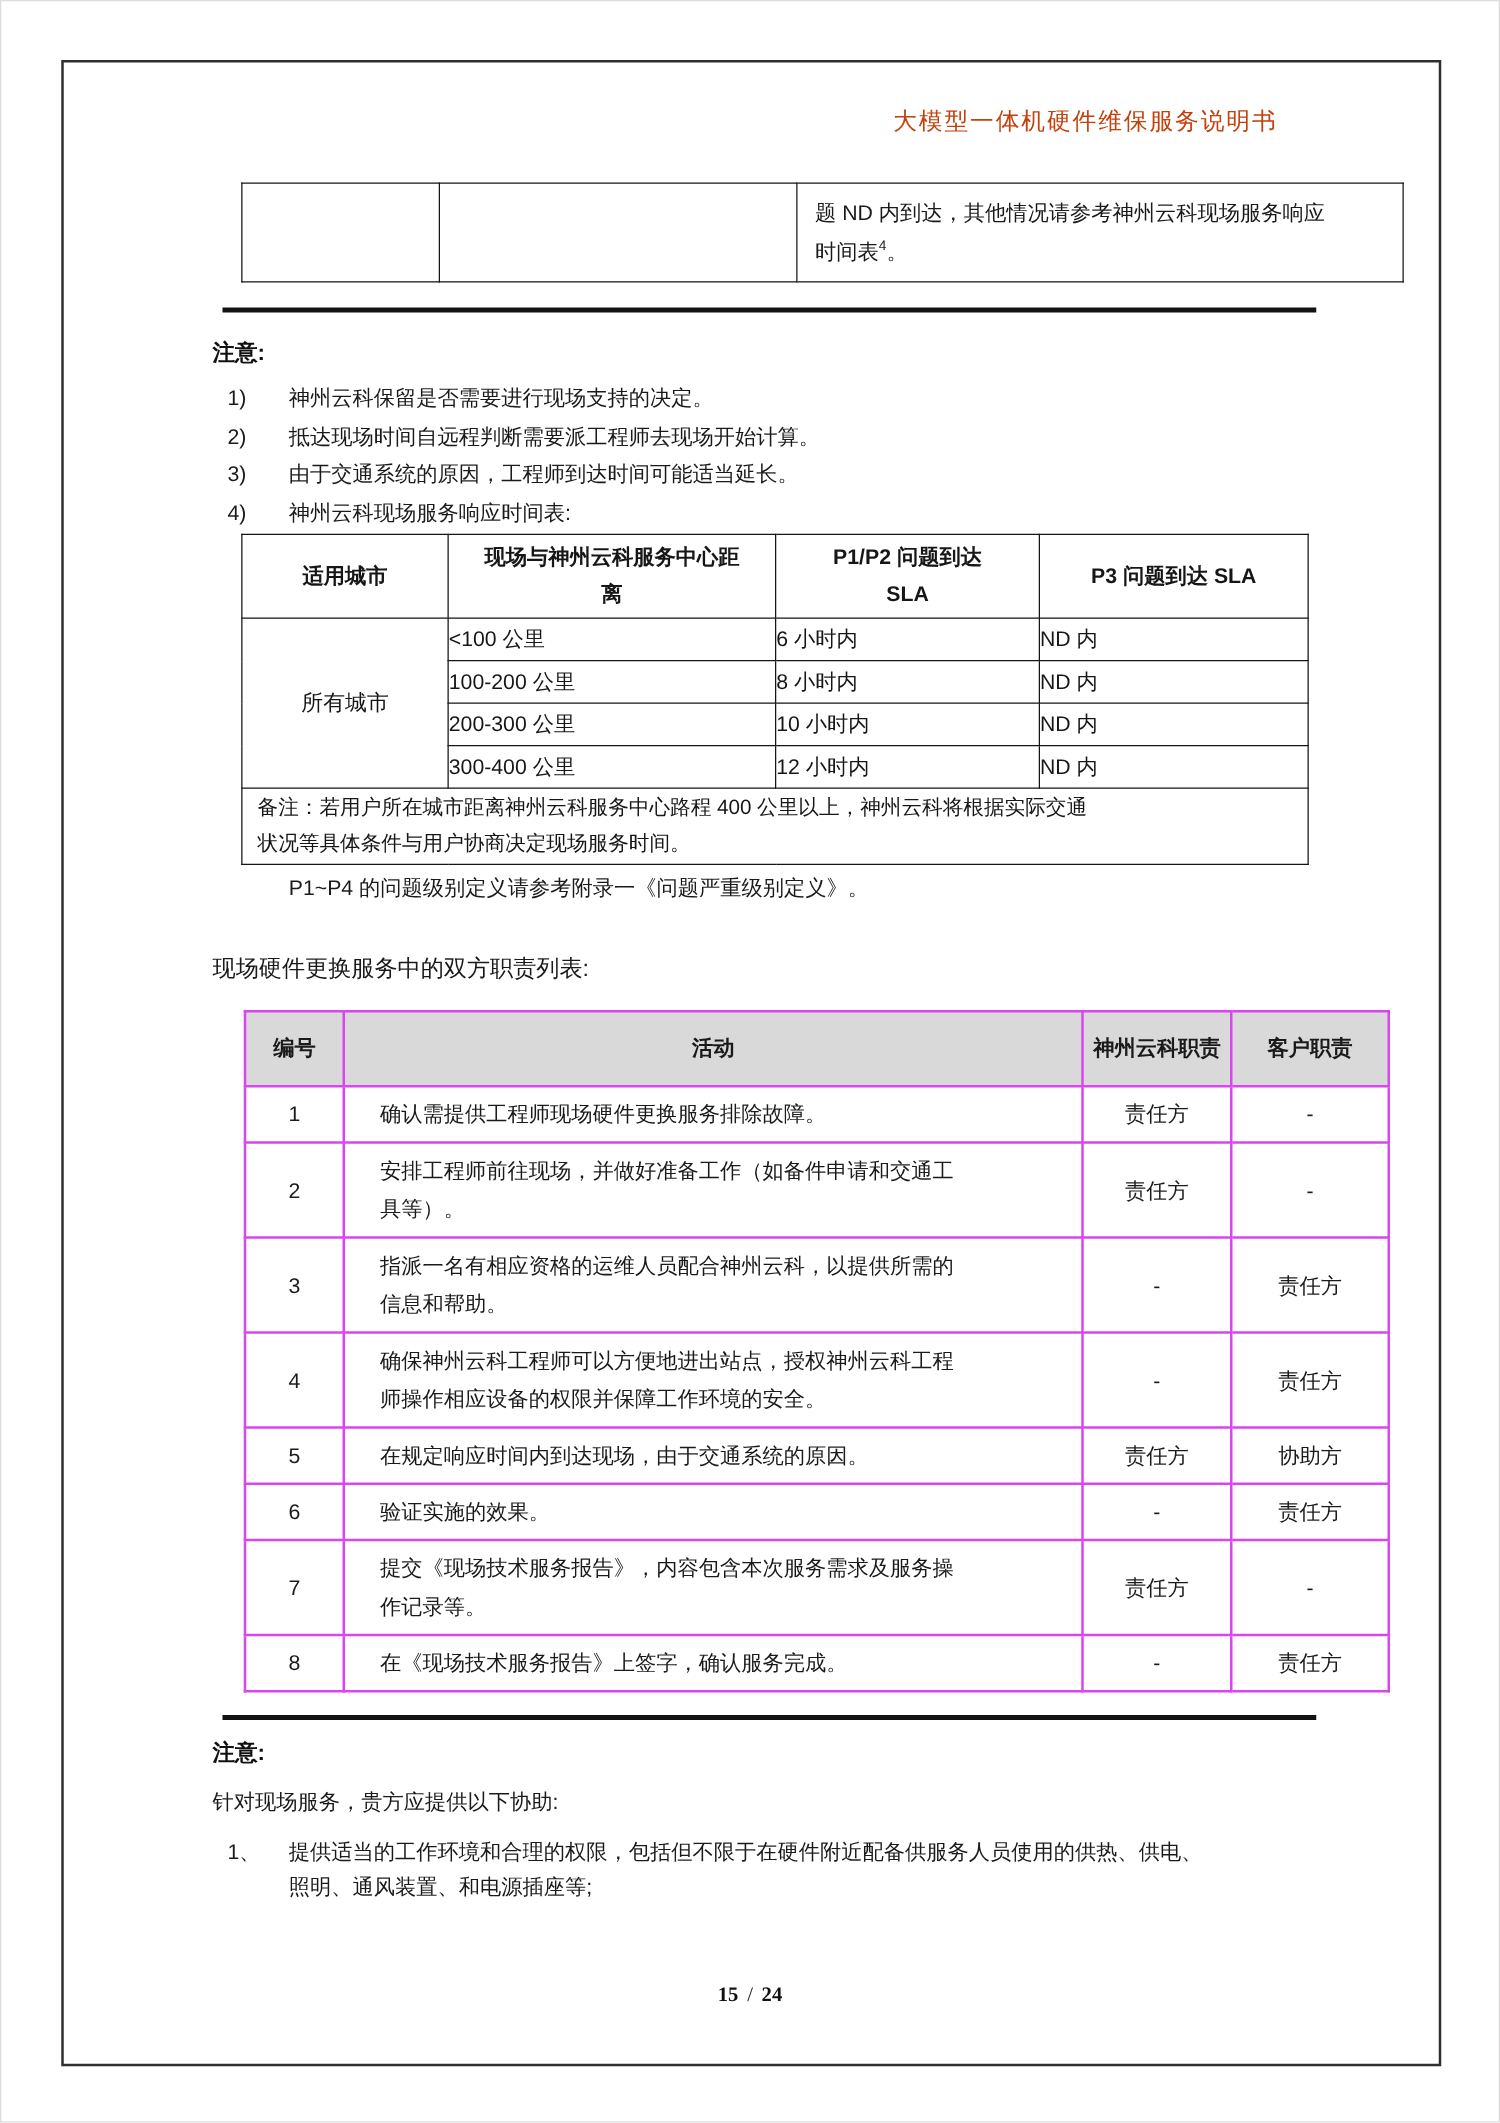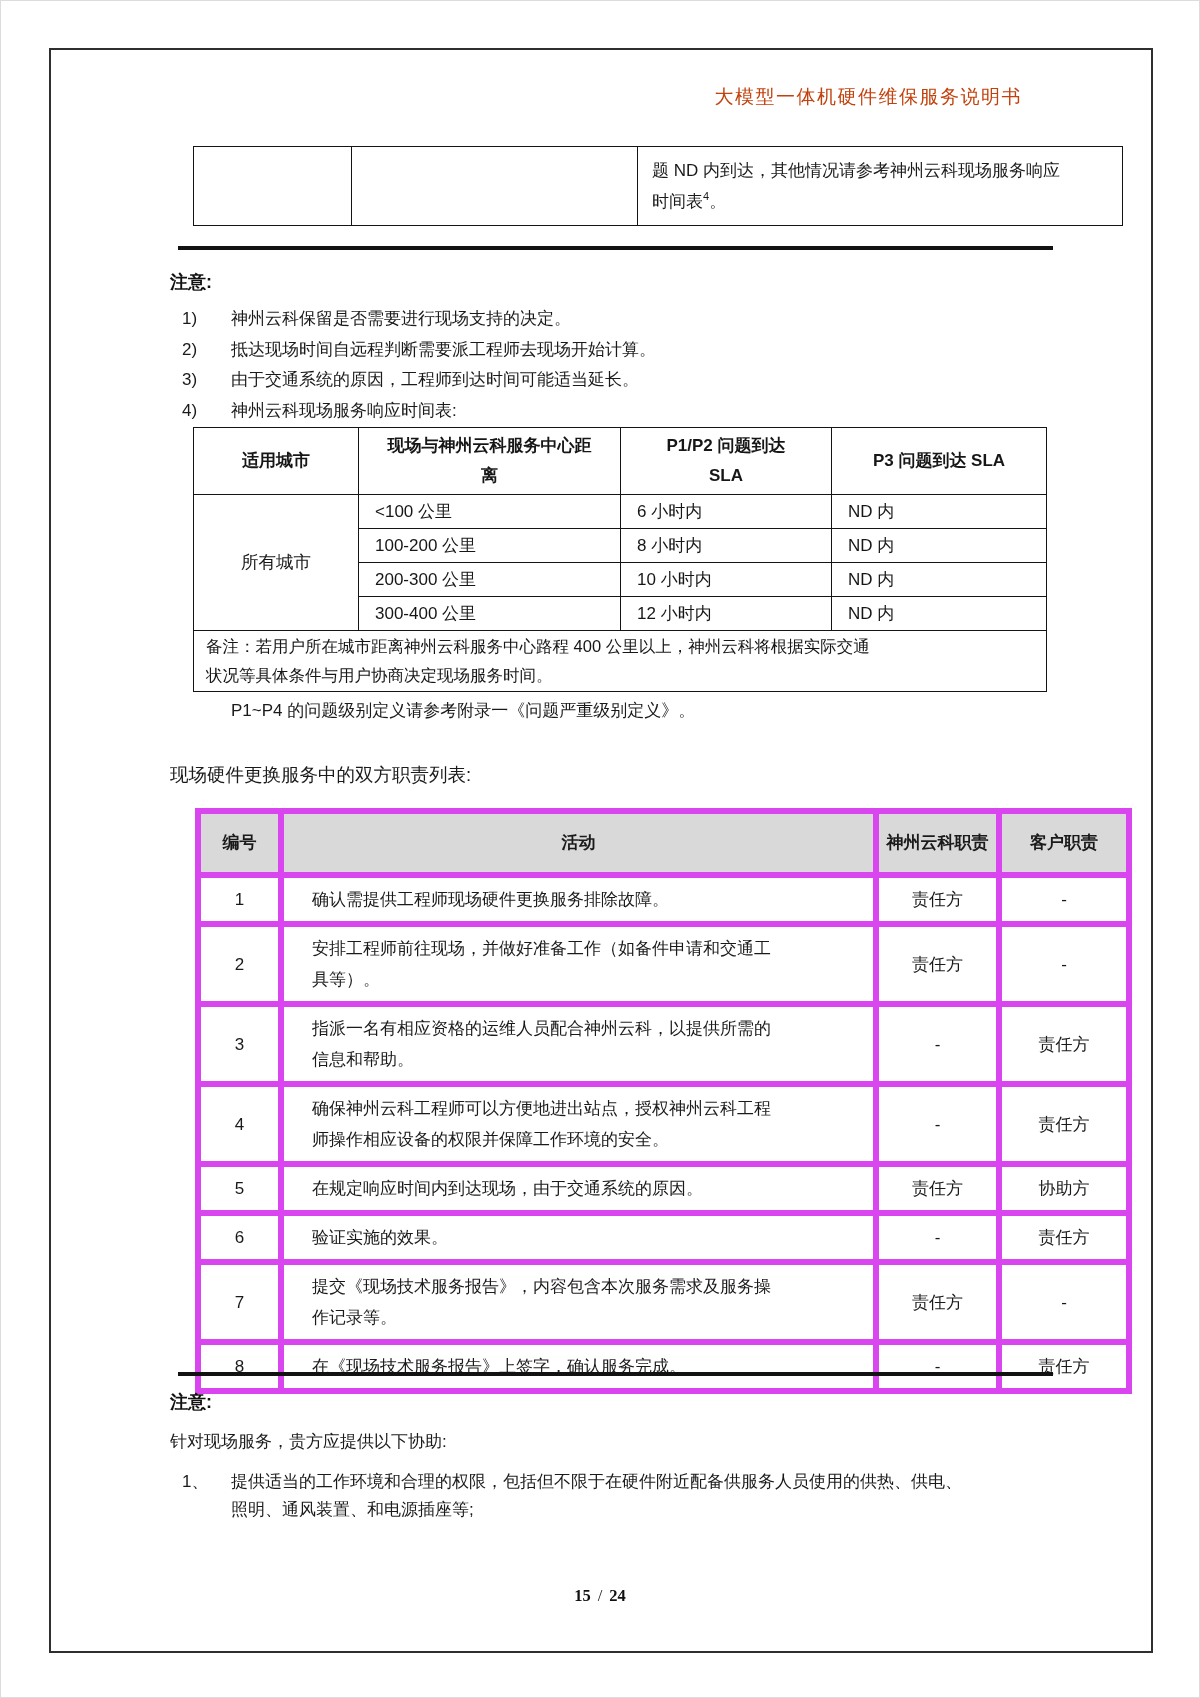--- a/index.html
+++ b/index.html
@@ -25,30 +25,30 @@
   .note-label-top{top:270px;}
   .note-label-bottom{top:1390px;}
   
   .num-list{position:absolute;left:182px;top:304px;width:840px;}
   .num-item{display:flex;line-height:30.5px;font-size:17px;}
   .num-item .num{width:49px;flex:0 0 49px;}
   
   .sla-table{position:absolute;left:193px;top:427px;border-collapse:collapse;table-layout:fixed;width:785px;}
   .sla-table th,.sla-table td{border:1.5px solid #141414;font-size:17px;color:#161616;}
   .sla-table th{font-weight:bold;text-align:center;padding:2px 8px;line-height:30px;height:62px;}
-  .sla-table td{padding:1px 16px;line-height:31px;text-align:left;}
+  .sla-table td{padding:1px 0;line-height:31px;text-align:left;}
   .sla-table td.city-cell{text-align:center;font-size:17.5px;}
   .sla-table .hdr-narrow{display:inline-block;max-width:140px;}
   .sla-table .hdr-mid{display:inline-block;max-width:212px;}
   .sla-table td.remark-cell{padding:1px 12px;line-height:29px;font-size:16.5px;}
   .p-note{position:absolute;left:231px;top:699px;font-size:17px;}
   .duty-title{position:absolute;left:170px;top:762px;font-size:18.5px;}
   
   .duty-table{position:absolute;left:195px;top:808px;border-collapse:collapse;table-layout:fixed;width:859px;}
-  .duty-table th,.duty-table td{border:6px solid #d946ef;font-size:17px;vertical-align:middle;}
+  .duty-table th,.duty-table td{border:2px solid #d946ef;font-size:17px;vertical-align:middle;}
   .duty-table th{background:#d9d9d9;font-weight:bold;text-align:center;line-height:26px;padding:3px 6px;height:52px;}
   .duty-table td{padding:6px 12px;line-height:31px;}
   .duty-table td.c-center{text-align:center;}
   .duty-table td.c-act{text-align:left;padding-left:28px;}
   
   .intro-line{position:absolute;left:170px;top:1430px;font-size:17px;}
   .bottom-list{position:absolute;left:182px;top:1468px;width:850px;}
   .bottom-item{display:flex;font-size:17px;line-height:27.5px;}
   .bottom-item .num{width:49px;flex:0 0 49px;}
   .footer{

